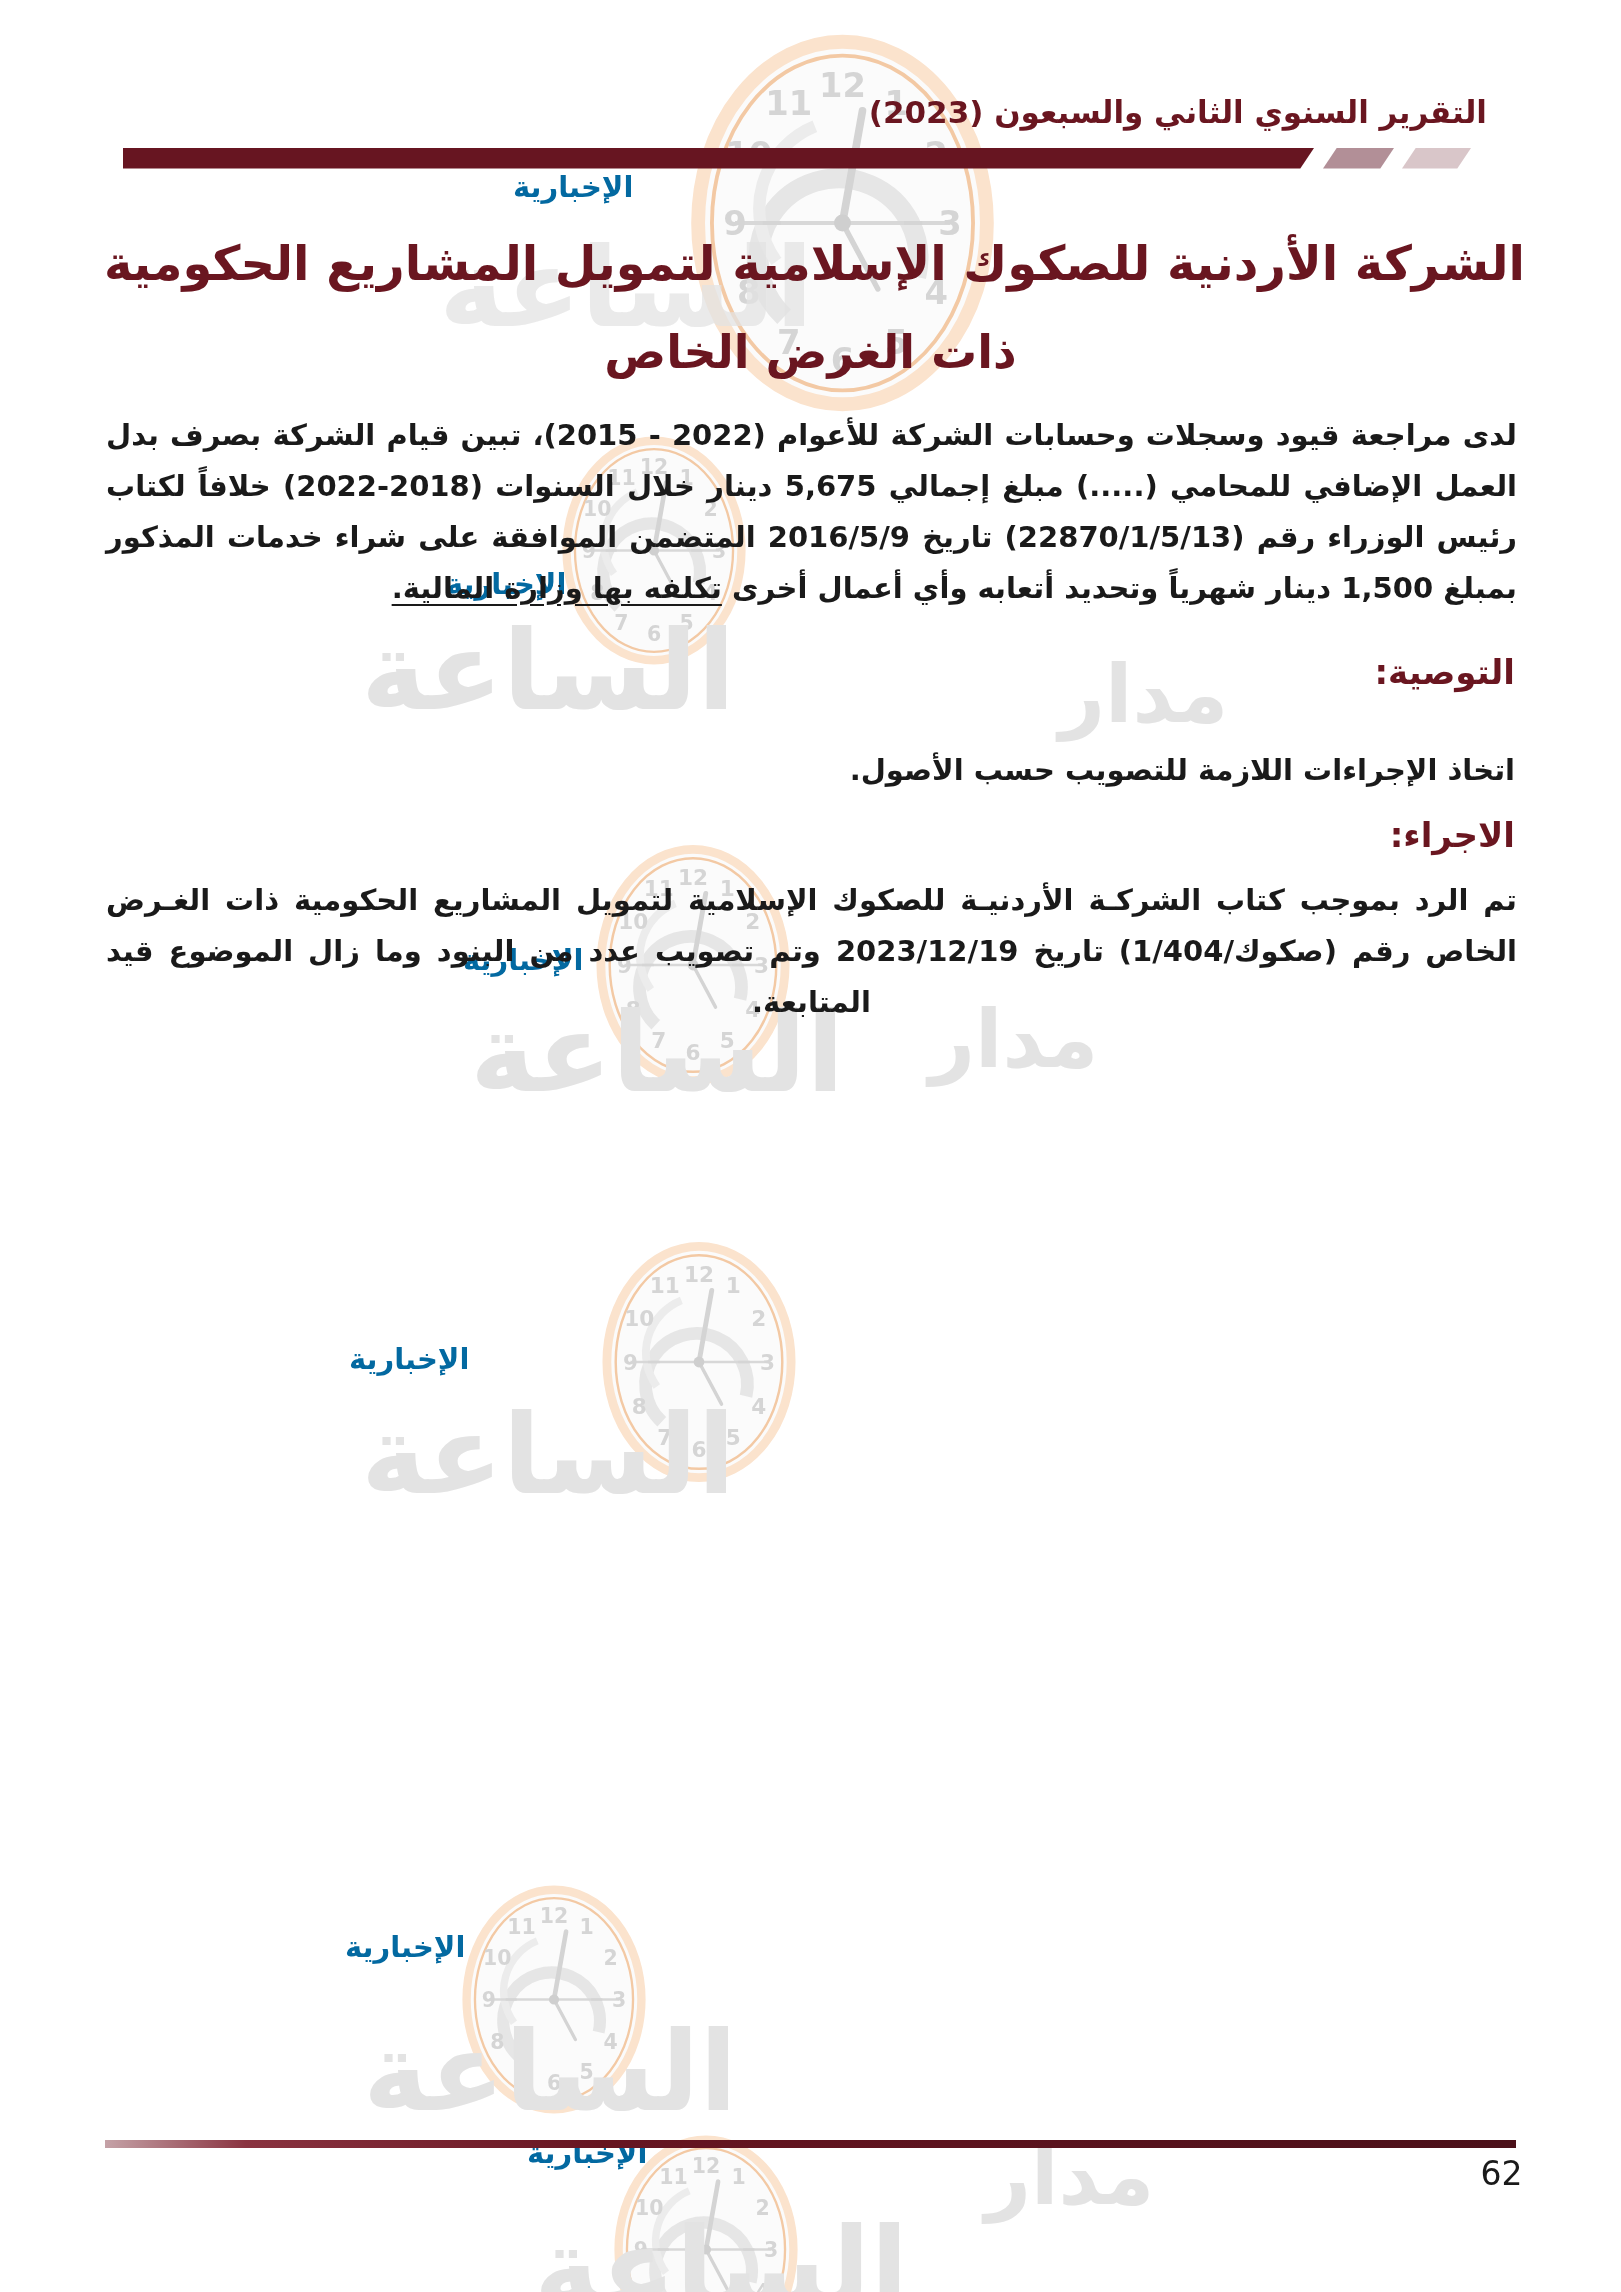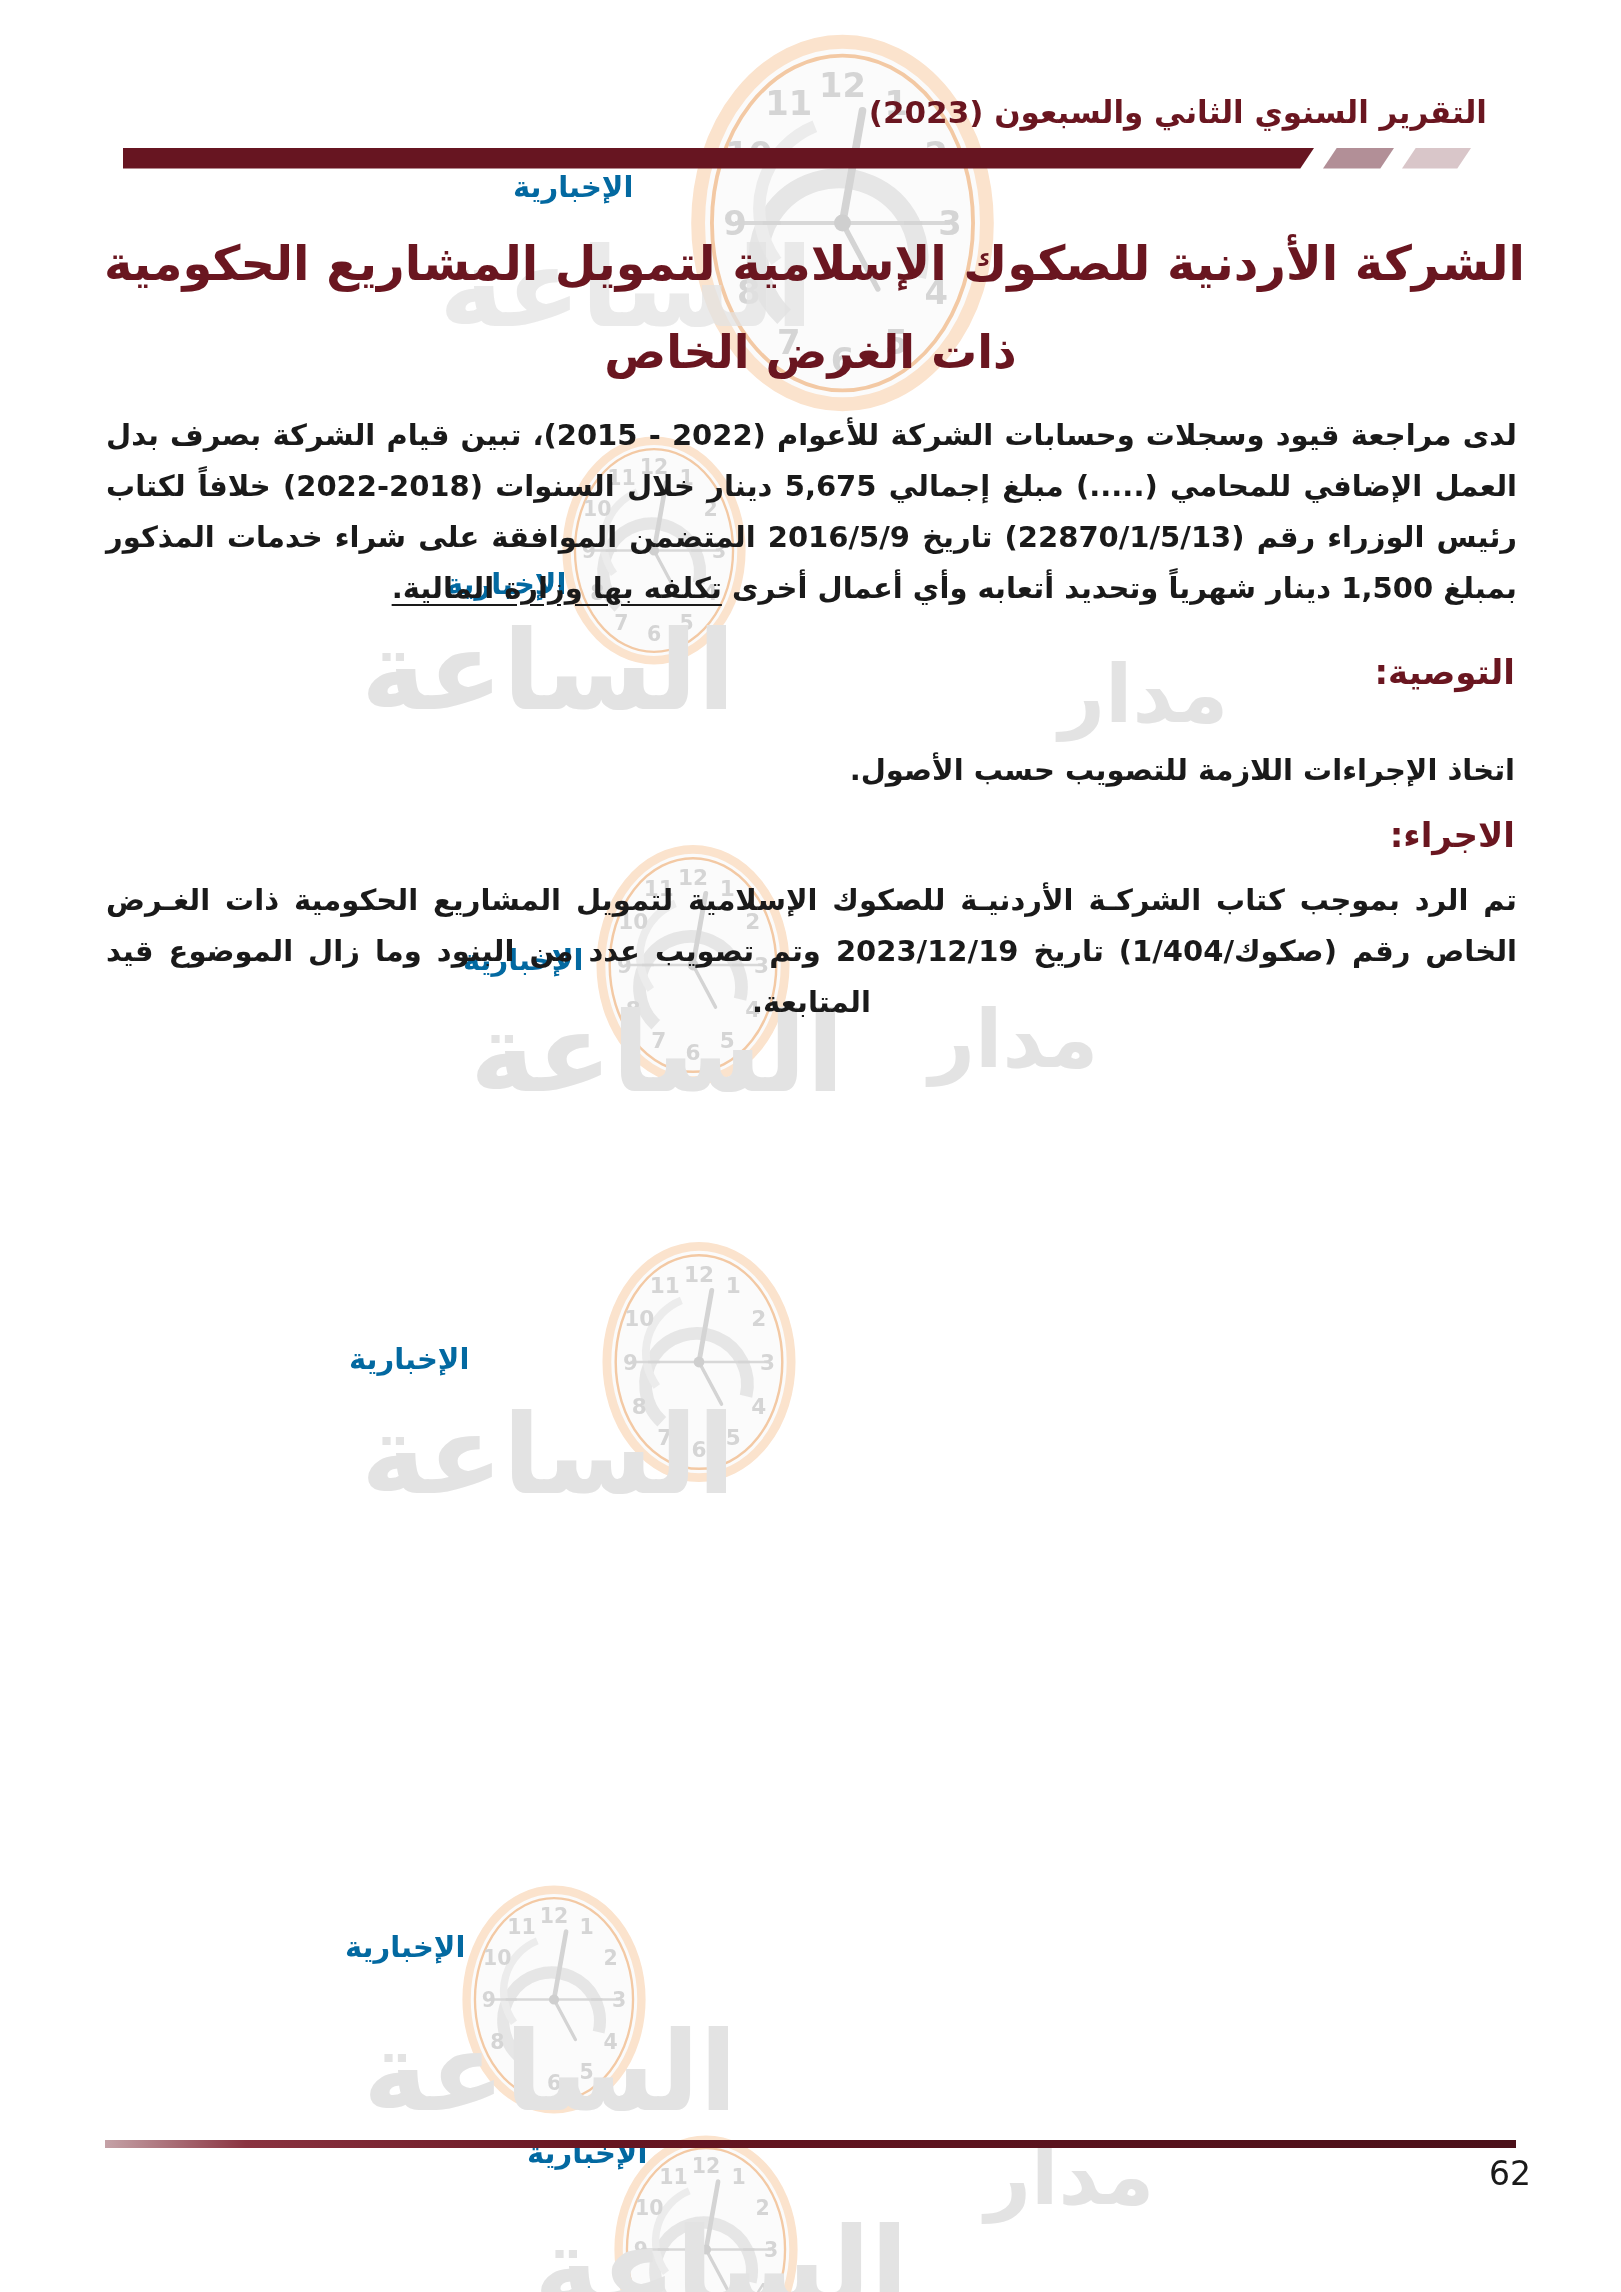--- a/index.html
+++ b/index.html
@@ -53,21 +53,21 @@
   }
   .source .lbl { text-decoration:underline; text-underline-offset:4.9px; }
   .sec-head { right:106px; font-size:34px; font-weight:bold; direction:rtl; white-space:nowrap; }
   .rec-head { top:652px; }
   .rec-text { right:106px; top:753px; font-size:29px; font-weight:bold; color:#1a1a1a; direction:rtl; white-space:nowrap; }
   .act-head { top:815px; }
   .foot-rule {
     left:105px; top:2140px; width:1411px; height:7.8px;
     background:linear-gradient(to right, #c5a2a7 0%, #8a3340 10%, #671521 35%, #4b1019 100%);
   }
-  .page-num { left:1472px; top:2154px; width:59px; font-size:33px; color:#1a1a1a; }
+  .page-num { left:1472px; top:2154px; width:59px; text-align:center; font-size:33px; color:#1a1a1a; }
 </style>
 </head>
 <body>
 
 <div class="page">
 
   <div class="wm-layer">
 
     <div class="clock-slot" style="left:678px; top:31px; width:329px; height:384px;">
   <svg viewBox="0 0 200 250" xmlns="http://www.w3.org/2000/svg">

